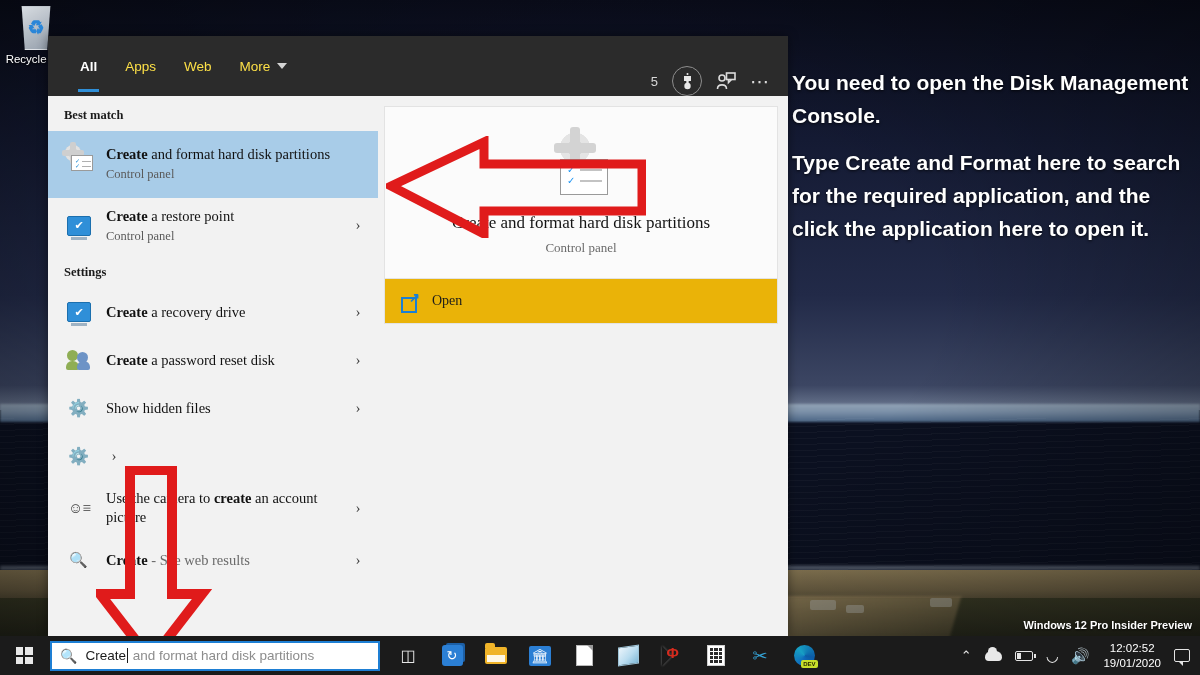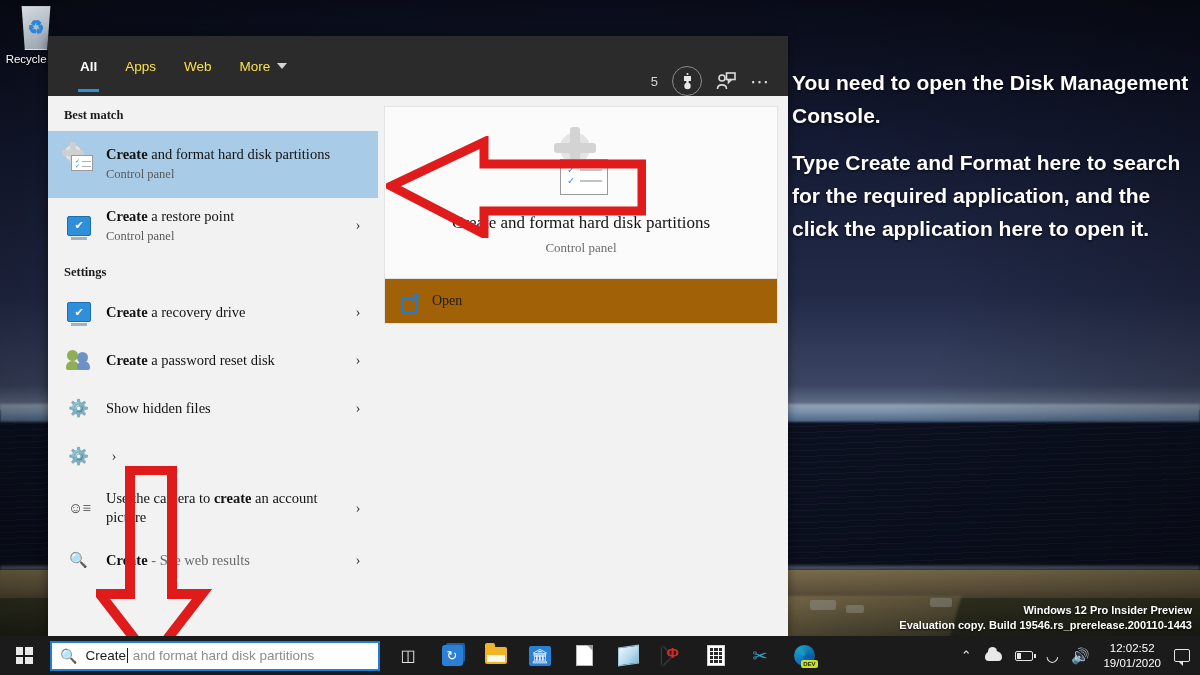--- a/index.html
+++ b/index.html
@@ -269,21 +269,21 @@
   .preview-icon .card u {
     position: absolute; left: 19px; height: 2px; width: 22px;
     background: #c3c3c3; text-decoration: none;
   }
   .preview-icon .card u:nth-child(3) { top: 9px; }
   .preview-icon .card u:nth-child(4) { top: 20px; }
   .preview-title { font-size: 17px; color: #141414; margin-top: 2px; }
   .preview-sub { font-size: 13px; color: #6a6a6a; margin-top: 7px; }
 
   .preview-actions {
-    background: #a16207; border: 1px solid #e3e3e3; border-top: none;
+    background: #eab308; border: 1px solid #e3e3e3; border-top: none;
     padding: 14px 16px;
   }
   .action-row { display: flex; align-items: center; gap: 14px; cursor: default; }
   .ico-open {
     width: 17px; height: 15px; position: relative; flex: 0 0 17px;
   }
   .ico-open::before {
     content: ""; position: absolute; left: 0; top: 3px; width: 12px; height: 12px;
     border: 2px solid #1a7fd4;
   }
@@ -462,21 +462,20 @@
   <div class="wp-vig"></div>
 </div>
 
 <div id="recycle-bin">
   <div class="bin-glyph"></div>
   <div class="bin-label">Recycle Bin</div>
 </div>
 
 <div id="watermark">
   <div>Windows 12 Pro Insider Preview</div>
-  <div>Evaluation copy. Build 19546.rs_prerelease.200110-1443</div>
 </div>
 
 <div id="instructions">
   <div class="para">You need to open the Disk Management Console.</div>
   <div class="para">Type Create and Format here to search for the required application, and the click the application here to open it.</div>
 </div>
 
 <div id="search-flyout">
 
   <div id="search-nav">

